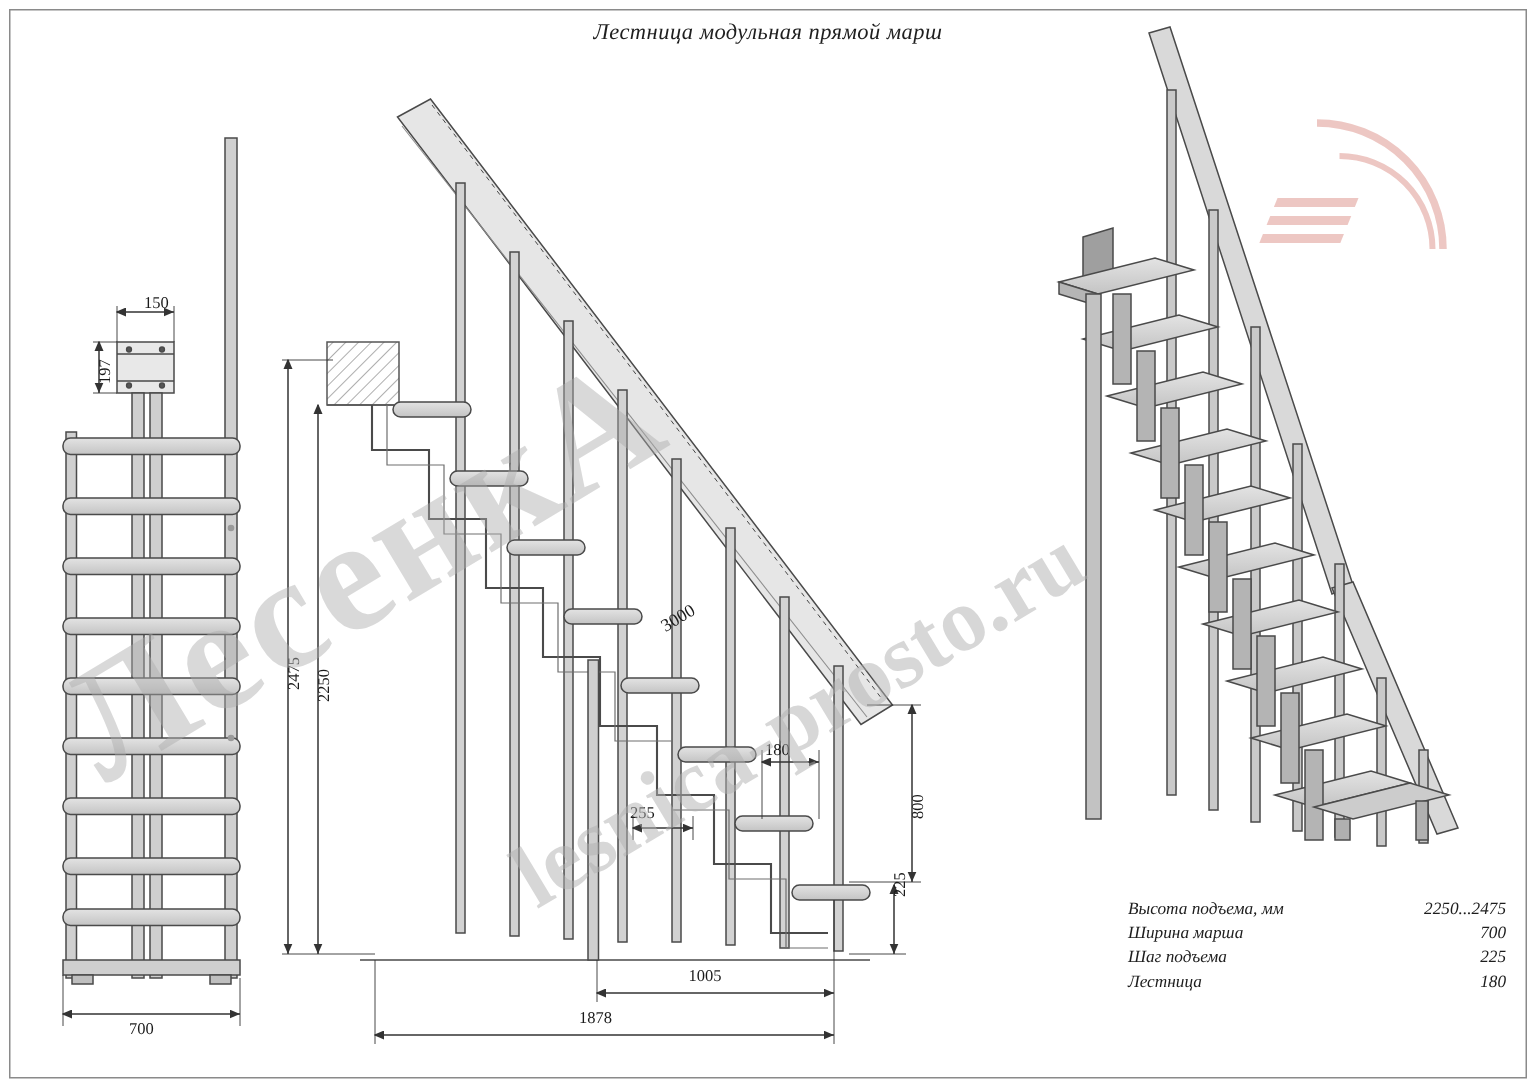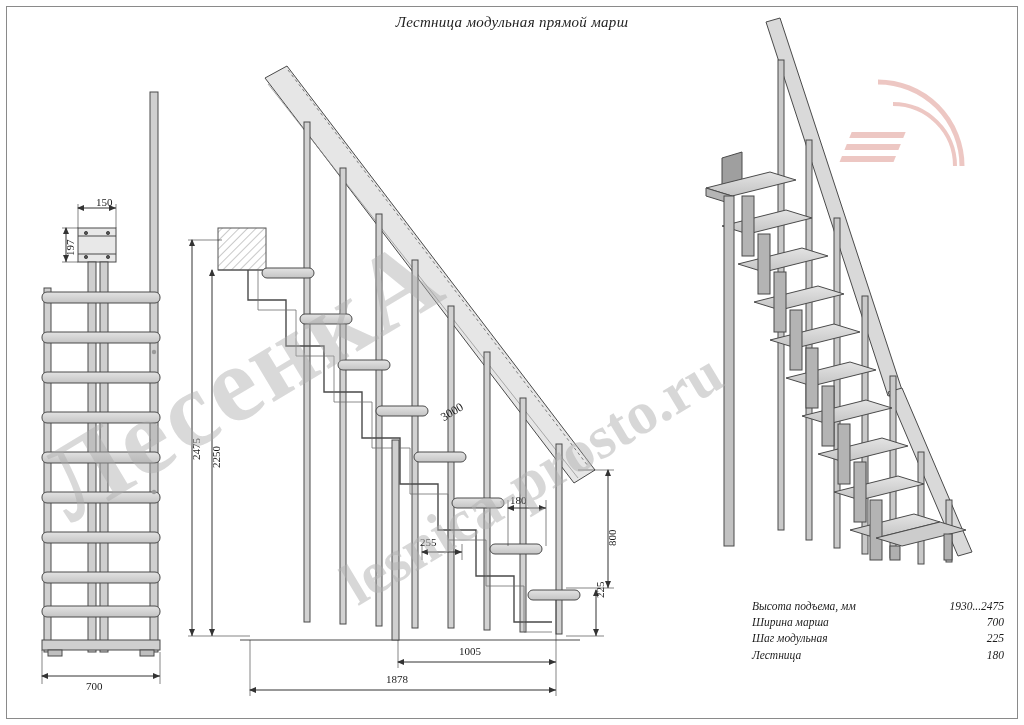--- a/index.html
+++ b/index.html
@@ -296,28 +296,28 @@
   <div class="dimtxt" style="left:459px; top:645px;">1005</div>
   <div class="dimtxt" style="left:386px; top:673px;">1878</div>
   <div class="dimtxt rot-d" style="left:438px; top:412px; font-size:12px;">3000</div>
 
   <div class="wm wm1">ЛесенкА</div>
   <div class="wm wm2">lesnica-prosto.ru</div>
 
   <div class="spec">
     <div class="row">
       <span class="k">Высота подъема, мм</span>
-      <span class="v">1930...2475</span>
+      <span class="v">2250...2475</span>
     </div>
     <div class="row">
       <span class="k">Ширина марша</span>
       <span class="v">700</span>
     </div>
     <div class="row">
-      <span class="k">Шаг модульная</span>
+      <span class="k">Шаг подъема</span>
       <span class="v">225</span>
     </div>
     <div class="row">
       <span class="k">Лестница</span>
       <span class="v">180</span>
     </div>
   </div>
 
 </div>
 

